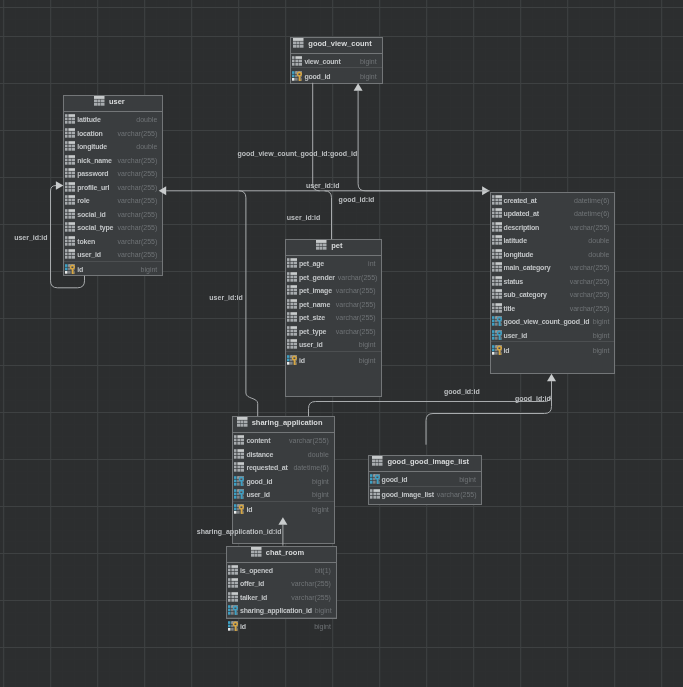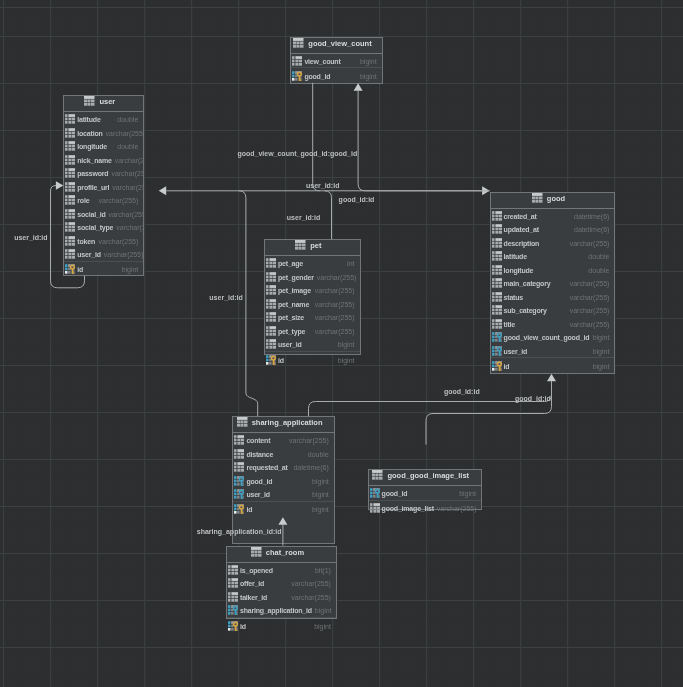--- a/index.html
+++ b/index.html
@@ -16,21 +16,21 @@
 .hd svg{margin-right:4px}
 .hd span{position:relative;top:1px}
 .row{height:13.5px;display:flex;align-items:center;padding:1.6px 5px 0 1px;position:relative;overflow:hidden}
 .row.sep{border-top:1px solid #4c4f51;height:15px}
 .ci{flex:0 0 11.5px;margin-right:0.5px}
 .nm{color:#c2c5c7;font-weight:bold;font-size:7px;white-space:nowrap;letter-spacing:-0.2px}
 .tp{margin-left:auto;color:#6f7376;font-size:7px;white-space:nowrap;padding-left:3px}
 .ov{position:absolute;left:0;top:0;z-index:3;pointer-events:none}
 </style></head><body>
 <div class="layer">
-    <div class="tbl" style="left:63.3px;top:95.3px;width:81px;height:180.5px">
+    <div class="tbl" style="left:63.3px;top:95.3px;width:100px;height:180.5px">
       <div class="hd">
         <svg width="11" height="10" viewBox="0 0 11 10">
           <rect x="0" y="0" width="10.5" height="2.9" fill="#c7cacb"></rect>
           <rect x="0" y="3.5" width="3.0" height="2.8" fill="#a7abae"></rect>
           <rect x="0" y="6.9" width="3.0" height="2.8" fill="#a7abae"></rect>
           <rect x="3.4" y="3.5" width="3.0" height="2.8" fill="#a7abae"></rect>
           <rect x="3.4" y="6.9" width="3.0" height="2.8" fill="#a7abae"></rect>
           <rect x="6.8" y="3.5" width="3.7" height="2.8" fill="#a7abae"></rect>
           <rect x="6.8" y="6.9" width="3.7" height="2.8" fill="#a7abae"></rect>
         </svg>
@@ -255,32 +255,20 @@
             <rect x="2.4" y="4.2" width="1.3" height="5.2" fill="#d9a843"></rect>
             <rect x="2.4" y="8.1" width="2.6" height="1.2" fill="#d9a843"></rect>
             <rect x="2.4" y="5.9" width="2.1" height="1.1" fill="#d9a843"></rect>
           </g>
         </svg>
         <span class="nm">good_id</span>
         <span class="tp">bigint</span>
       </div>
     </div>
     <div class="tbl" style="left:489.6px;top:191.8px;width:125.8px;height:182.2px">
-      <div class="hd">
-        <svg width="11" height="10" viewBox="0 0 11 10">
-          <rect x="0" y="0" width="10.5" height="2.9" fill="#c7cacb"></rect>
-          <rect x="0" y="3.5" width="3.0" height="2.8" fill="#a7abae"></rect>
-          <rect x="0" y="6.9" width="3.0" height="2.8" fill="#a7abae"></rect>
-          <rect x="3.4" y="3.5" width="3.0" height="2.8" fill="#a7abae"></rect>
-          <rect x="3.4" y="6.9" width="3.0" height="2.8" fill="#a7abae"></rect>
-          <rect x="6.8" y="3.5" width="3.7" height="2.8" fill="#a7abae"></rect>
-          <rect x="6.8" y="6.9" width="3.7" height="2.8" fill="#a7abae"></rect>
-        </svg>
-        <span>good</span>
-      </div>
       <div class="row">
         <svg class="ci" width="11.5" height="11" viewBox="0 0 11.5 11">
           <rect x="0" y="0.2" width="2.5" height="2.7" fill="#a7abae"></rect>
           <rect x="0" y="3.6" width="2.5" height="2.7" fill="#a7abae"></rect>
           <rect x="0" y="7.0" width="2.5" height="2.7" fill="#a7abae"></rect>
           <rect x="3.4" y="0.2" width="6.6" height="2.7" fill="#c7cacb"></rect>
           <rect x="3.4" y="3.6" width="3.0" height="2.7" fill="#a7abae"></rect>
           <rect x="6.8" y="3.6" width="3.2" height="2.7" fill="#a7abae"></rect>
           <rect x="3.4" y="7.0" width="3.0" height="2.7" fill="#a7abae"></rect>
           <rect x="6.8" y="7.0" width="3.2" height="2.7" fill="#a7abae"></rect>
@@ -457,21 +445,21 @@
             <circle cx="3.0" cy="2.7" r="1.9" fill="none" stroke="#d9a843" stroke-width="1.5"></circle>
             <rect x="2.4" y="4.2" width="1.3" height="5.2" fill="#d9a843"></rect>
             <rect x="2.4" y="8.1" width="2.6" height="1.2" fill="#d9a843"></rect>
             <rect x="2.4" y="5.9" width="2.1" height="1.1" fill="#d9a843"></rect>
           </g>
         </svg>
         <span class="nm">id</span>
         <span class="tp">bigint</span>
       </div>
     </div>
-    <div class="tbl" style="left:264px;top:239.2px;width:96.5px;height:116px">
+    <div class="tbl" style="left:285px;top:239.2px;width:96.5px;height:158px">
       <div class="hd">
         <svg width="11" height="10" viewBox="0 0 11 10">
           <rect x="0" y="0" width="10.5" height="2.9" fill="#c7cacb"></rect>
           <rect x="0" y="3.5" width="3.0" height="2.8" fill="#a7abae"></rect>
           <rect x="0" y="6.9" width="3.0" height="2.8" fill="#a7abae"></rect>
           <rect x="3.4" y="3.5" width="3.0" height="2.8" fill="#a7abae"></rect>
           <rect x="3.4" y="6.9" width="3.0" height="2.8" fill="#a7abae"></rect>
           <rect x="6.8" y="3.5" width="3.7" height="2.8" fill="#a7abae"></rect>
           <rect x="6.8" y="6.9" width="3.7" height="2.8" fill="#a7abae"></rect>
         </svg>
@@ -709,21 +697,21 @@
             <circle cx="3.0" cy="2.7" r="1.9" fill="none" stroke="#d9a843" stroke-width="1.5"></circle>
             <rect x="2.4" y="4.2" width="1.3" height="5.2" fill="#d9a843"></rect>
             <rect x="2.4" y="8.1" width="2.6" height="1.2" fill="#d9a843"></rect>
             <rect x="2.4" y="5.9" width="2.1" height="1.1" fill="#d9a843"></rect>
           </g>
         </svg>
         <span class="nm">id</span>
         <span class="tp">bigint</span>
       </div>
     </div>
-    <div class="tbl" style="left:367.6px;top:469px;width:114.3px;height:41px">
+    <div class="tbl" style="left:367.6px;top:455px;width:114.3px;height:50px">
       <div class="hd">
         <svg width="11" height="10" viewBox="0 0 11 10">
           <rect x="0" y="0" width="10.5" height="2.9" fill="#c7cacb"></rect>
           <rect x="0" y="3.5" width="3.0" height="2.8" fill="#a7abae"></rect>
           <rect x="0" y="6.9" width="3.0" height="2.8" fill="#a7abae"></rect>
           <rect x="3.4" y="3.5" width="3.0" height="2.8" fill="#a7abae"></rect>
           <rect x="3.4" y="6.9" width="3.0" height="2.8" fill="#a7abae"></rect>
           <rect x="6.8" y="3.5" width="3.7" height="2.8" fill="#a7abae"></rect>
           <rect x="6.8" y="6.9" width="3.7" height="2.8" fill="#a7abae"></rect>
         </svg>

